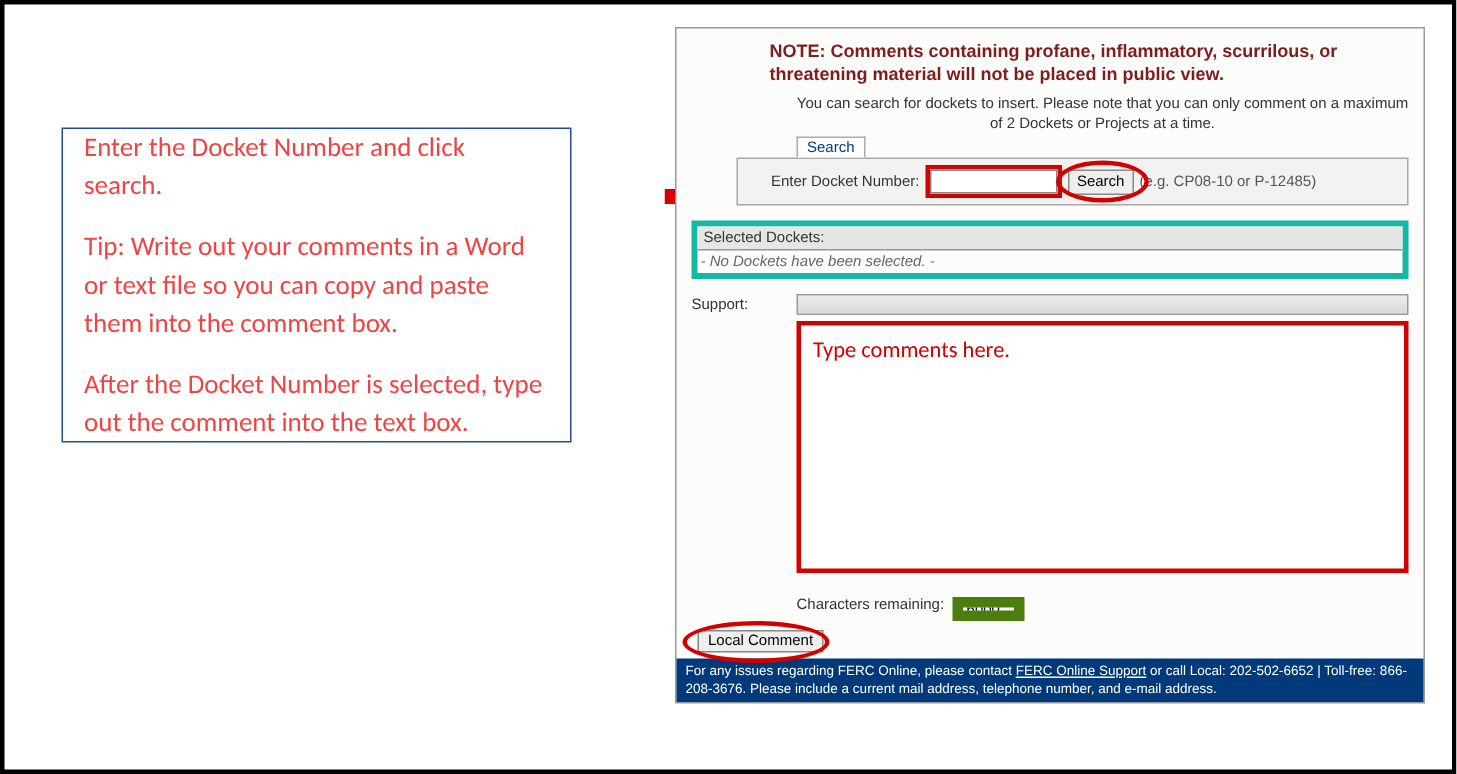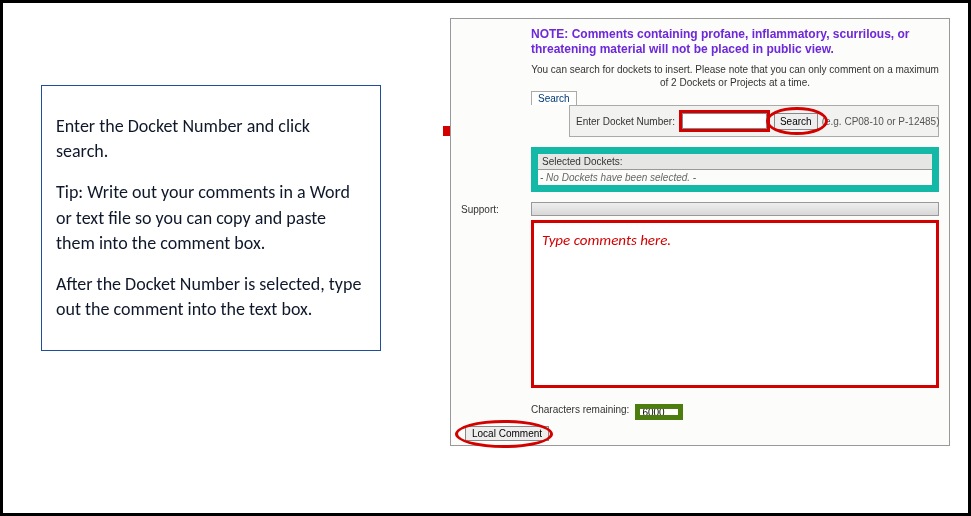--- a/index.html
+++ b/index.html
@@ -4,22 +4,22 @@
 <style>
   * { box-sizing: border-box; margin: 0; padding: 0; }
   body { width: 971px; height: 516px; font-family: Calibri, Arial, sans-serif; background: #fff; }
   .outer-frame { width: 971px; height: 516px; border: 3px solid #000; position: relative; }
   .instruction-box {
     position: absolute;
     left: 38px;
     top: 82px;
     width: 340px;
     border: 1px solid #1f4e9c;
-    padding: 28px 14px;
-    color: #0f172a;
+    padding: 0 14px;
+    color: #ef4444;
     font-size: 18px;
     line-height: 1.4;
   }
   .instruction-box p { margin-bottom: 16px; }
   .instruction-box p:last-child { margin-bottom: 0; }
   .arrow {
     position: absolute;
     left: 440px;
     top: 113px;
     width: 80px;
@@ -31,24 +31,24 @@
     right: 18px;
     top: 15px;
     width: 500px;
     border: 1px solid #999;
     background: #fcfcfa;
     font-family: Verdana, Arial, sans-serif;
     font-size: 10px;
   }
   .form-inner { padding: 8px 10px 4px 10px; }
   .note-heading {
-    color: #6d28d9;
+    color: #7f1d1d;
     font-weight: bold;
     font-size: 12px;
-    margin-left: 70px;
+    margin-left: 52px;
     margin-bottom: 6px;
     line-height: 1.25;
   }
   .subnote {
     color: #333;
     font-size: 10px;
     margin-left: 70px;
     margin-bottom: 2px;
     line-height: 1.3;
     text-align: center;
@@ -59,24 +59,24 @@
   }
   .search-tab {
     display: inline-block;
     border: 1px solid #aaa;
     border-bottom: none;
     background: #fff;
     color: #003a7a;
     padding: 1px 6px;
   }
   .docket-box {
-    margin-left: 108px;
+    margin-left: 30px;
     border: 1px solid #aaa;
     background: #f2f2f0;
-    padding: 4px 6px;
+    padding: 4px 22px;
     display: flex;
     align-items: center;
     gap: 4px;
   }
   .docket-label { color: #333; white-space: nowrap; }
   .docket-input-wrap {
     border: 3px solid #d30000;
     display: inline-block;
     line-height: 0;
   }
@@ -106,22 +106,21 @@
     position: absolute;
     border: 3px solid #d30000;
     border-radius: 50%;
     pointer-events: none;
     z-index: 3;
   }
   .oval-search { left: -8px; top: -6px; width: 62px; height: 28px; }
   .example-text { color: #555; white-space: nowrap; }
   .selected-dockets {
     margin-top: 10px;
-    margin-left: 70px;
-    border: 7px solid #14b8a6;
+    border: 4px solid #14b8a6;
   }
   .selected-dockets-header {
     background: #e6e6e4;
     color: #333;
     padding: 2px 4px;
     border-bottom: 1px solid #999;
   }
   .selected-dockets-body {
     text-align: left;
     font-style: italic;
@@ -155,34 +154,33 @@
   .comment-area {
     width: 100%;
     height: 100%;
     border: none;
     resize: none;
     font-family: Calibri, Arial, sans-serif;
     font-size: 15px;
     color: #d30000;
     outline: none;
     background: transparent;
-    font-style: italic;
   }
   .chars-row {
     margin-top: 16px;
     margin-left: 70px;
     display: flex;
     align-items: flex-start;
     gap: 6px;
     color: #333;
   }
   .chars-input {
     width: 48px;
     height: 16px;
-    border: 5px solid #4d7c0f;
+    border: 7px solid #4d7c0f;
     font-size: 10px;
     padding: 0 2px;
   }
   .send-row {
     margin-top: 6px;
     position: relative;
     display: inline-block;
     margin-left: 4px;
   }
   .send-btn {
@@ -262,15 +260,18 @@
         <span>Characters remaining:</span>
         <input class="chars-input" type="text" readonly="" value="6000" style="">
       </div>
 
       <div class="send-row">
         <button class="send-btn">Local Comment</button>
         <span class="oval oval-send"></span>
       </div>
     </div>
 
+    <div class="footer-bar">
+      <span>For any issues regarding FERC Online, please contact </span><a href="#">FERC Online Support</a><span> or call Local: 202-502-6652 | Toll-free: 866-208-3676. Please include a current mail address, telephone number, and e-mail address.</span>
+    </div>
   </div>
 
 </div>
 
 </body></html>

